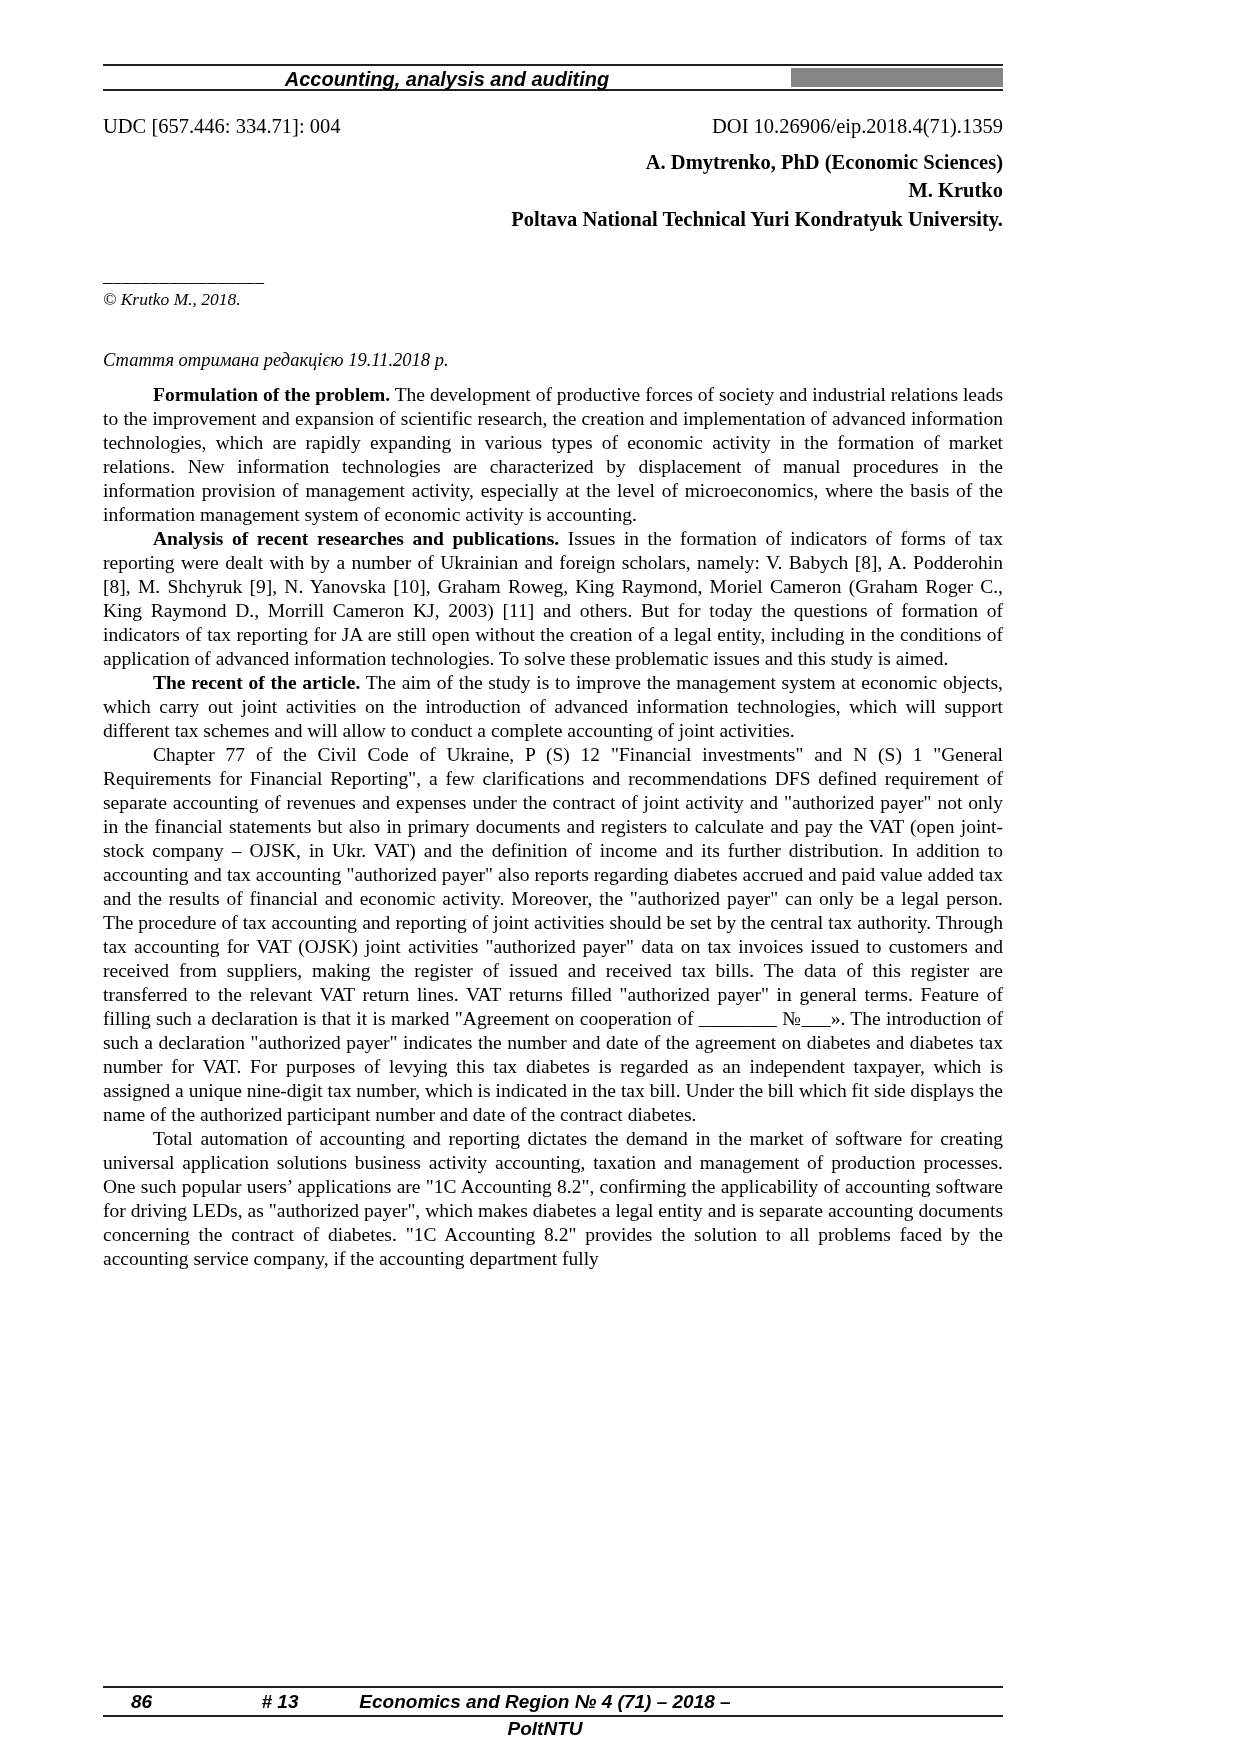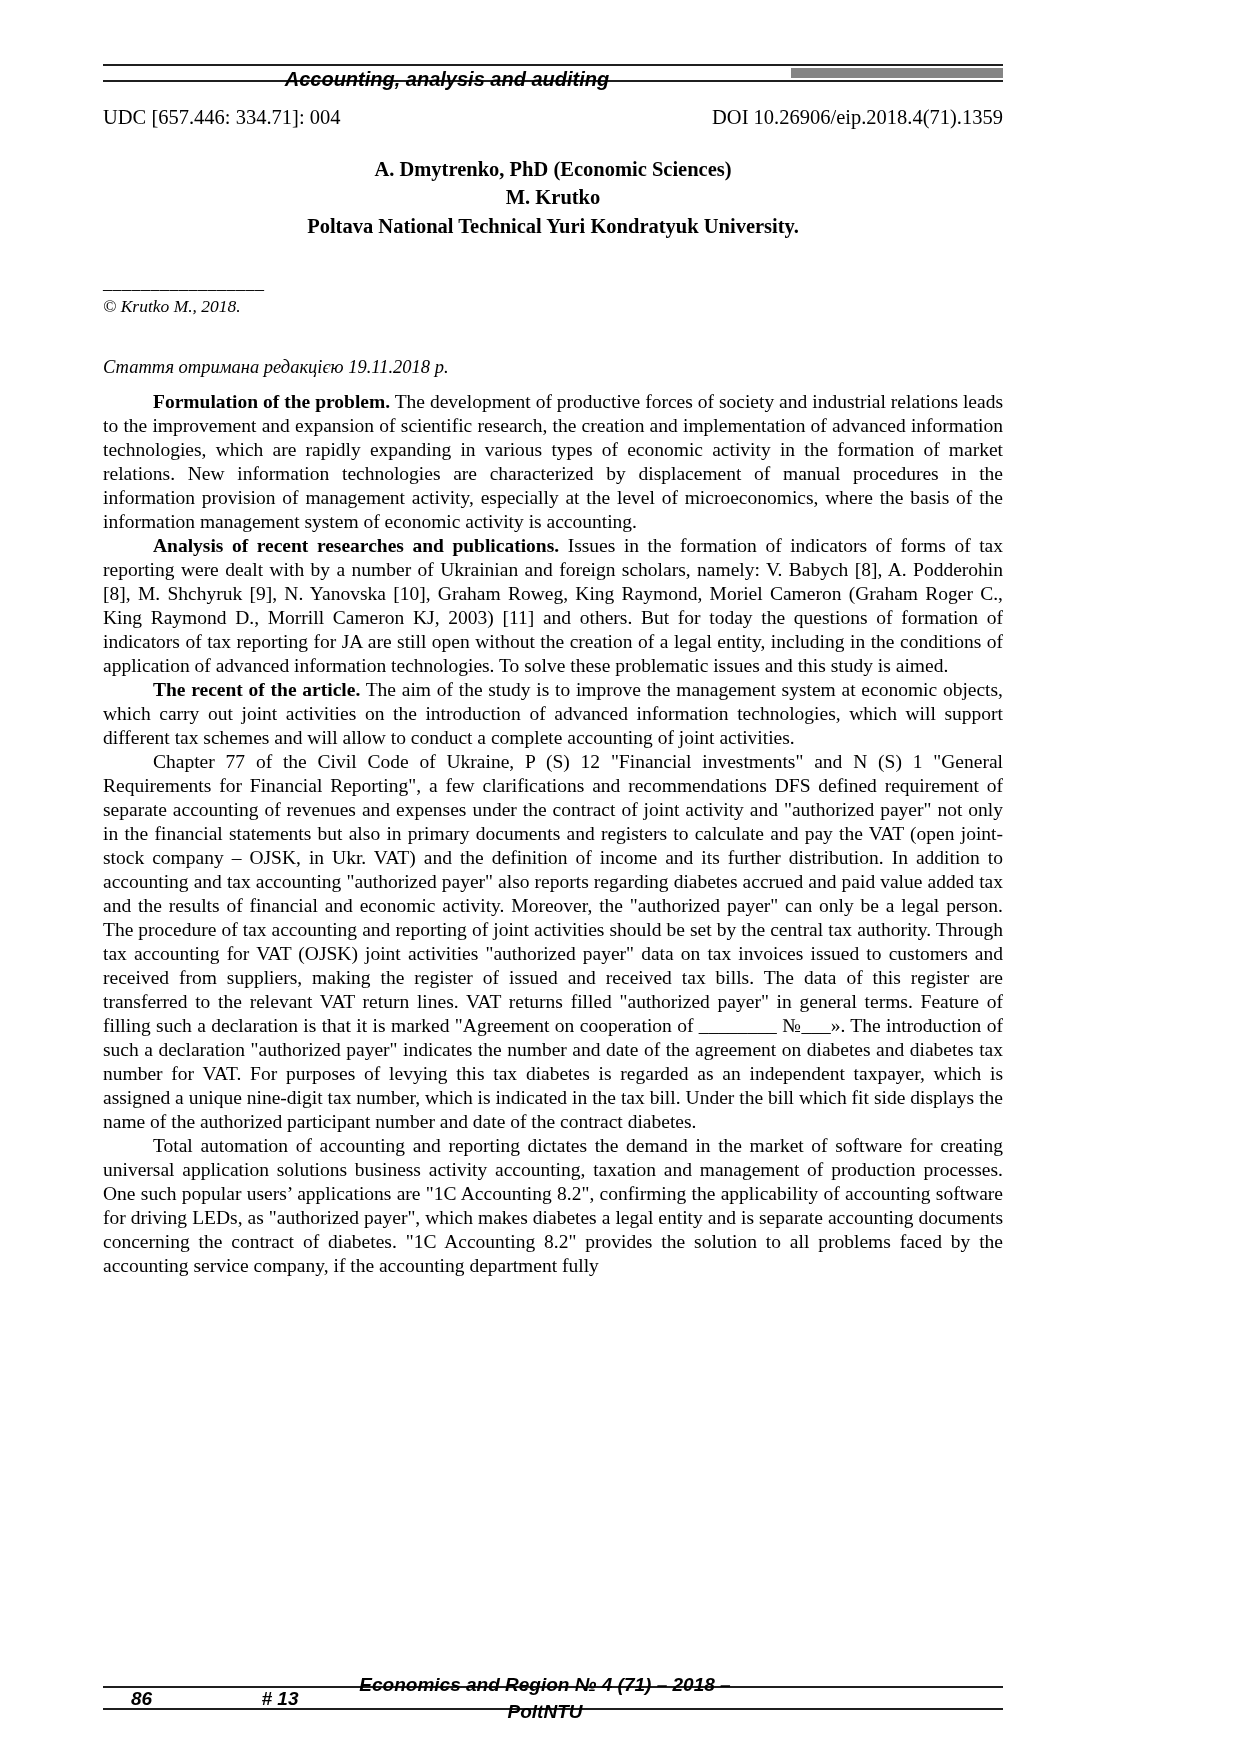--- a/index.html
+++ b/index.html
@@ -8,21 +8,21 @@
     width: 1240px; height: 1754px;
     position: relative;
     overflow: hidden;
     font-family: "Liberation Serif", serif;
     color: #000;
   }
   .content { width: 900px; margin-left: 103px; }
 
   
   .rule { border-top: 2px solid #1f1f1f; }
-  .band-row { display: flex; align-items: stretch; height: 14px; }
+  .band-row { display: flex; align-items: stretch; height: 23px; }
   .band-text {
     font-family: "Liberation Sans", sans-serif;
     font-weight: bold; font-style: italic;
     font-size: 20px; line-height: 27px;
   }
   .header-area { padding-top: 64px; }
   .header-title-cell { flex: 0 0 688px; text-align: center; }
   .band-block { background: #858585; margin: 2px 0; }
   .header-block { flex: 1; }
 
@@ -34,22 +34,22 @@
   }
 
   
   .article-title {
     margin-top: 30px;
     text-align: center;
     font-size: 27px; font-weight: bold;
     line-height: 1.33;
   }
   .authors-block {
-    margin-top: 26px;
-    text-align: center;
+    margin-top: 10px;
+    text-align: right;
     font-weight: bold;
     font-size: 20.5px; line-height: 1.38;
   }
 
   
   .copyright-block { margin-top: 34px; font-size: 17.5px; }
   .copyright-rule { font-size: 18px; line-height: 1.1; letter-spacing: 0.5px; }
   .copyright-line { font-style: italic; line-height: 1.42; }
   .copyright-block .copyright-line:first-of-type { margin-top: 4px; }
 
@@ -61,21 +61,21 @@
   .body-para {
     font-size: 19.5px;
     line-height: 24px;
     text-align: justify;
     text-indent: 50px;
   }
   .para-lead { font-weight: bold; }
 
   
   .page-footer { position: absolute; top: 1686px; left: 103px; width: 900px; }
-  .footer-row { display: flex; align-items: center; height: 20px; }
+  .footer-row { display: flex; align-items: flex-start; height: 27px; }
   .footer-cell { font-size: 19px; line-height: 27px; }
   .footer-page-cell { flex: 0 0 72px; padding-left: 28px; }
   .footer-block-left { flex: 0 0 60px; }
   .footer-issue-cell { flex: 0 0 90px; text-align: center; }
   .footer-journal-cell { flex: 1 1 auto; text-align: center; }
   .footer-block-right { flex: 0 0 238px; }
 </style>
 </head>
 <body>
 

